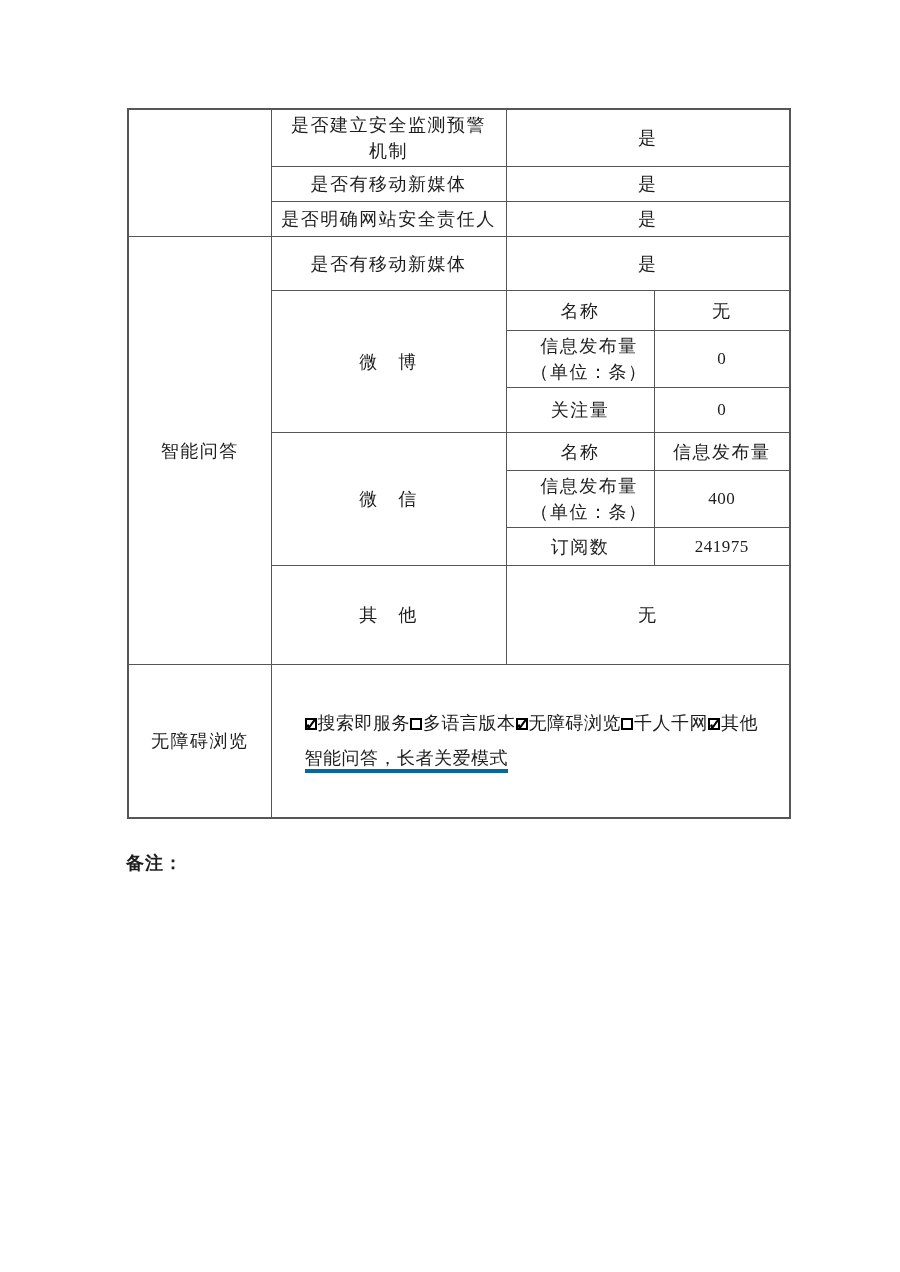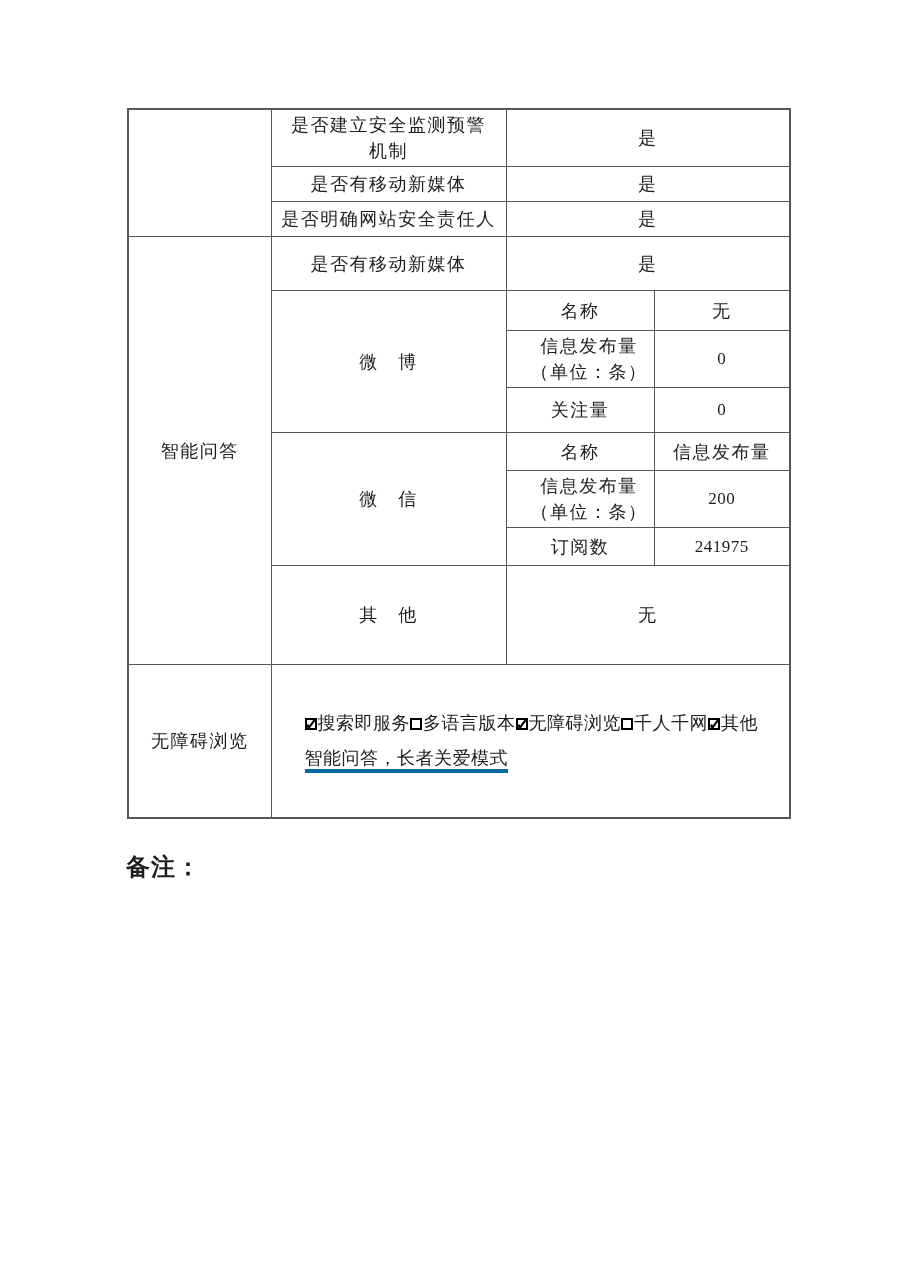--- a/index.html
+++ b/index.html
@@ -38,21 +38,21 @@
   }
   .checkbox[data-checked="true"]::after {
     content:"\2713";
     position:absolute; left:-2px; top:-12px;
     font-size:17px; font-weight:bold; color:#000; letter-spacing:0;
     line-height:17px; top:-4px;
   }
   .underline-text { border-bottom:4px solid #0369a1; padding-bottom:1px; }
   .notes {
     position:absolute; left:126px; top:851px;
-    font-size:24px; font-weight:bold; letter-spacing:1px;font-family:Liberation Mono, monospace;
+    font-size:18px; font-weight:bold; letter-spacing:1px;font-family:Liberation Mono, monospace;
   }
   .pagenum {
     position:absolute; left:0; right:0; top:1178px;
     text-align:center; font-size:19px; letter-spacing:0;
   }
 </style>
 </head>
 <body>
 
 <div class="page">
@@ -103,21 +103,21 @@
     </tr>
 
     <tr style="height:38px">
       <td rowspan="3">微　信</td>
       <td>名称</td>
       <td>信息发布量</td>
     </tr>
     <tr style="height:57px">
       <td class="sub-wrap">信息发布量
 （单位：条）</td>
-      <td class="num">200</td>
+      <td class="num">400</td>
     </tr>
     <tr style="height:38px">
       <td>订阅数</td>
       <td class="num">241975</td>
     </tr>
 
     <tr style="height:99px">
       <td>其　他</td>
       <td colspan="2">无</td>
     </tr>

